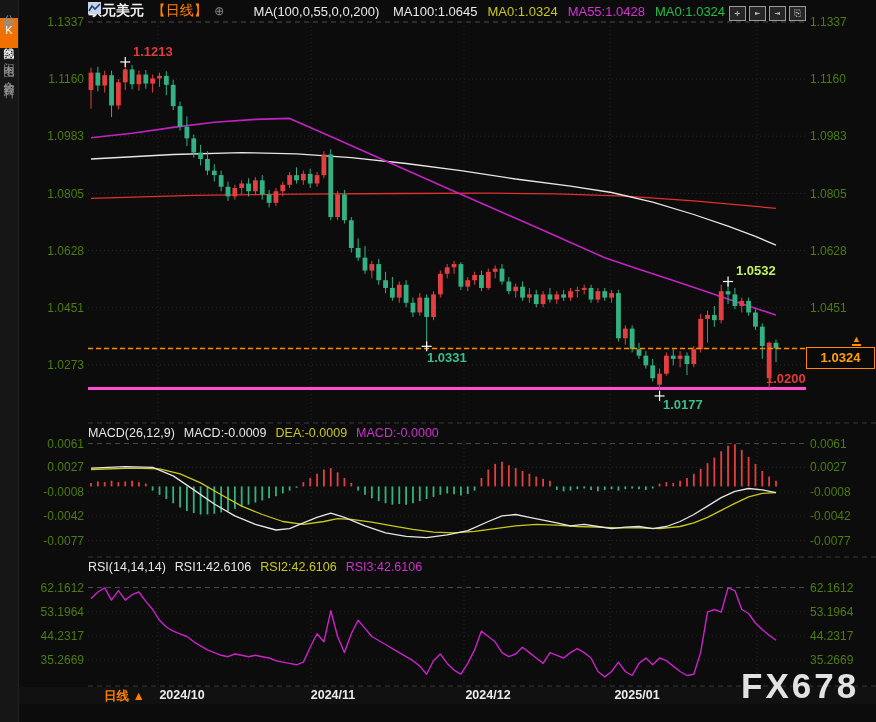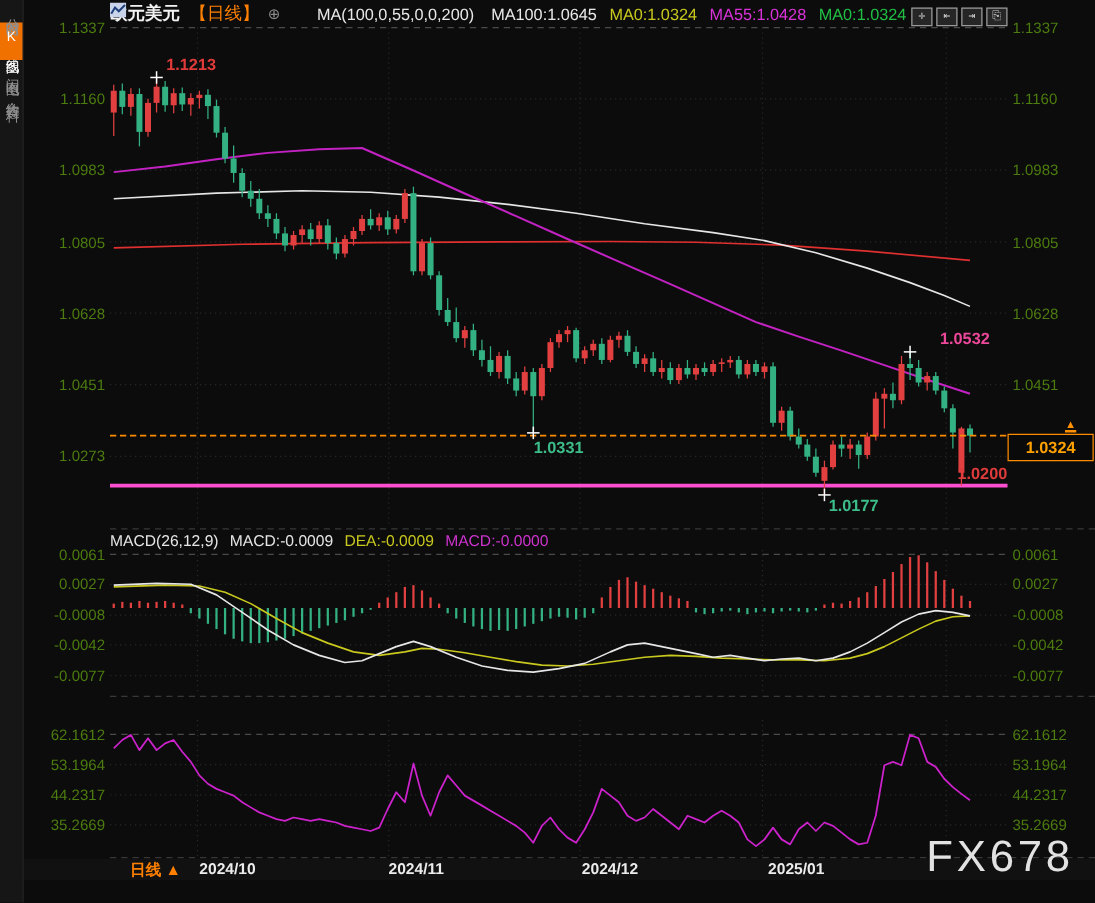--- a/index.html
+++ b/index.html
@@ -34,21 +34,21 @@
   #xaxis{position:absolute;left:18px;top:687px;width:858px;height:17px;background:#111;z-index:12;}
   #period-label{position:absolute;left:86px;top:1px;color:#ff8000;font-weight:bold;font-size:12.5px;}
   .mon{position:absolute;top:1px;transform:translateX(-50%);color:#ececec;font-weight:bold;font-size:12.5px;}
   
   #tabbar{position:absolute;left:18px;bottom:0;width:858px;height:18px;background:#1d1d1d;border-top:1px solid #333;display:flex;z-index:31;}
   .tab{font-family:"DejaVu Sans Mono",monospace;font-size:11.5px;color:#d6d6d6;padding:0 9px;line-height:18px;border-right:1px solid #3a3a3a;cursor:pointer;white-space:nowrap;}
   .tab.active{background:#f07800;color:#fff;}
   
   #price-box{position:absolute;left:806px;top:347px;width:67px;height:20px;border:1px solid #ff8c00;background:#0a0a0a;color:#ffa200;font-size:13px;font-weight:bold;text-align:center;line-height:20px;z-index:16;}
   #price-arrow{position:absolute;left:852px;top:335px;color:#ff9000;font-size:9px;border-bottom:2px solid #ff9000;line-height:9px;z-index:17;}
-  #watermark{position:absolute;left:741px;top:666px;font-size:35px;color:#e2e2e2;letter-spacing:3px;z-index:13;font-weight:400;}
+  #watermark{position:absolute;left:741px;top:666px;font-size:35px;color:#e2e2e2;letter-spacing:3px;z-index:13;font-weight:700;}
   svg{position:absolute;left:0;top:0;z-index:5;}
 </style>
 </head>
 <body>
 
 <div id="app">
 
   <svg id="cv" width="876" height="722">
       <line x1="88" y1="22" x2="806" y2="22" stroke="#4a4a4a" stroke-width="1" stroke-dasharray="5,4"></line>
       <line x1="88" y1="79.05921052631533" x2="806" y2="79.05921052631533" stroke="#272727" stroke-width="1" stroke-dasharray="1,3"></line>
@@ -459,26 +459,29 @@
       <div class="ylab r" style="top: 580.5px;">62.1612</div>
       <div class="ylab l" style="top: 604.664px;">53.1964</div>
       <div class="ylab r" style="top: 604.664px;">53.1964</div>
       <div class="ylab l" style="top: 628.827px;">44.2317</div>
       <div class="ylab r" style="top: 628.827px;">44.2317</div>
       <div class="ylab l" style="top: 652.991px;">35.2669</div>
       <div class="ylab r" style="top: 652.991px;">35.2669</div>
       <div class="anno" style="left: 133px; top: 44px; color: rgb(224, 59, 59);">1.1213</div>
       <div class="anno" style="left: 427px; top: 350px; color: rgb(61, 189, 138); text-align: center;">1.0331</div>
       <div class="anno" style="left: 663px; top: 397px; color: rgb(61, 189, 138);">1.0177</div>
-      <div class="anno" style="left: 736px; top: 263px; color: #ec4899; margin-left: 16px;">1.0532</div>
+      <div class="anno" style="left: 736px; top: 263px; color: #bef264;">1.0532</div>
       <div class="anno" style="left: 766px; top: 371px; color: rgb(224, 59, 59);">1.0200</div>
     </div>
 
   <div class="panel-head" style="top:426px">
     <span style="color:#e6e6e6">MACD(26,12,9)</span><span id="macd-legend"><span style="color: rgb(230, 230, 230);">MACD:-0.0009</span><span style="color: rgb(200, 200, 30);">DEA:-0.0009</span><span style="color: rgb(204, 51, 204);">MACD:-0.0000</span></span>
+  </div>
+  <div class="panel-head" style="top:560px">
+    <span style="color:#e6e6e6">RSI(14,14,14)</span><span id="rsi-legend"><span style="color: rgb(230, 230, 230);">RSI1:42.6106</span><span style="color: rgb(200, 200, 30);">RSI2:42.6106</span><span style="color: rgb(204, 51, 204);">RSI3:42.6106</span></span>
   </div>
 
   <div id="xaxis">
     <span id="period-label">日线 ▲</span>
   <div class="mon" style="left: 164px;">2024/10</div>
       <div class="mon" style="left: 315px;">2024/11</div>
       <div class="mon" style="left: 470px;">2024/12</div>
       <div class="mon" style="left: 619px;">2025/01</div>
     </div>
 

